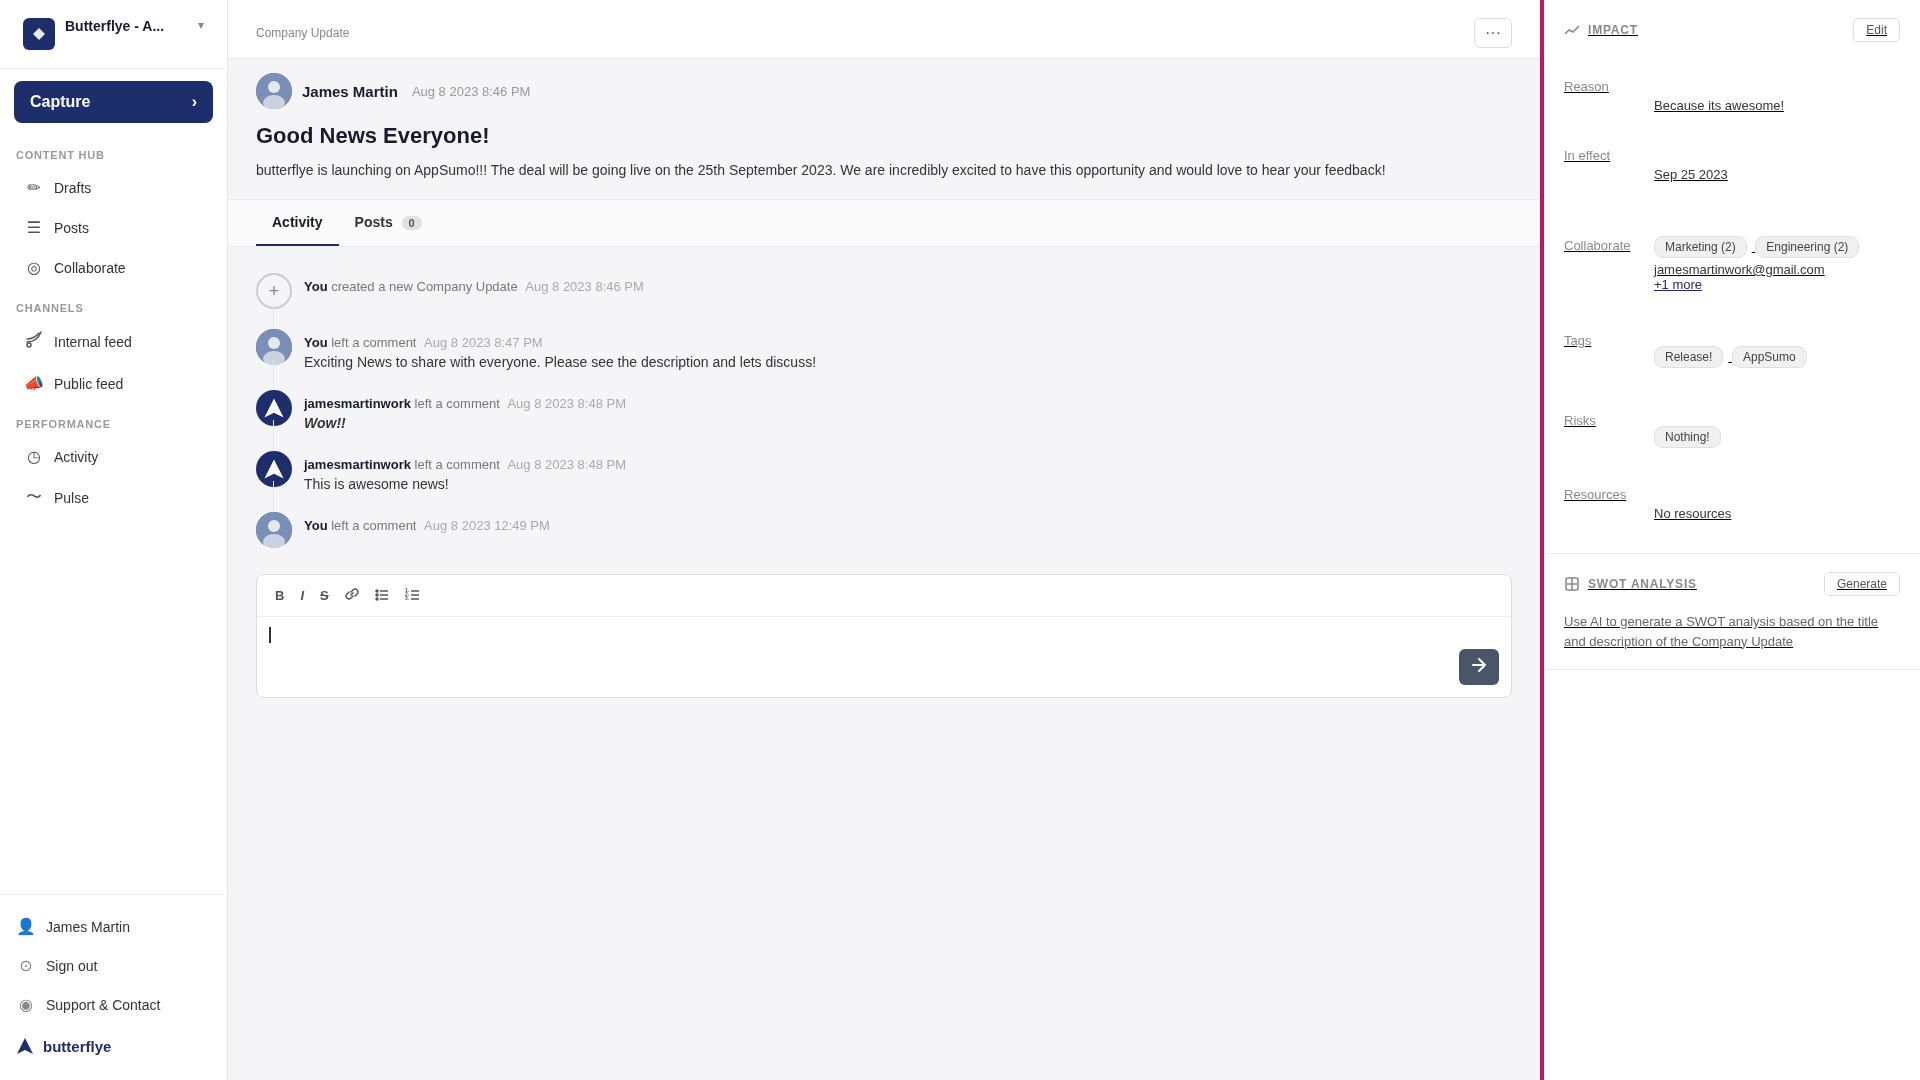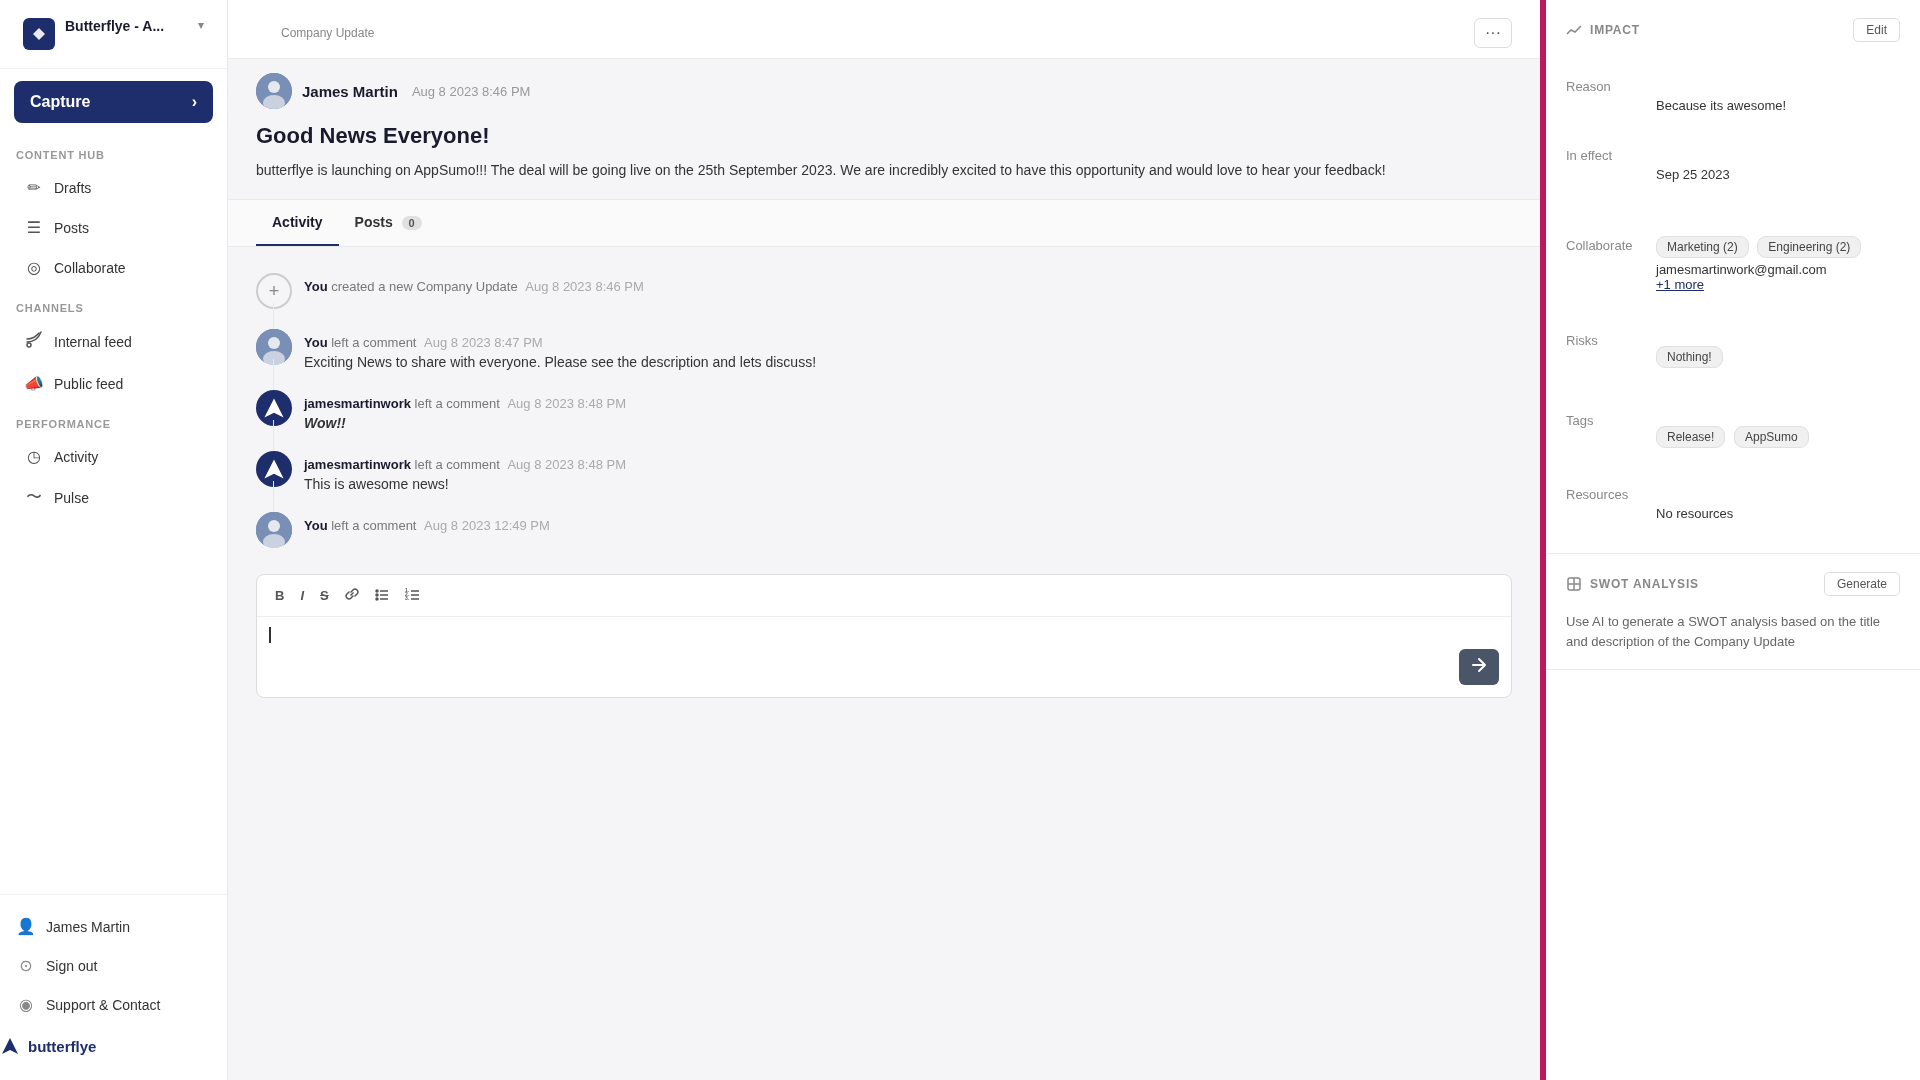--- a/index.html
+++ b/index.html
@@ -91,21 +91,21 @@
       padding: 10px 16px;
       font-size: 14px;
       color: #333;
       cursor: pointer;
     }
     .footer-item .icon { font-size: 16px; color: #888; width: 20px; text-align: center; }
     .butterflye-brand {
       display: flex;
       align-items: center;
       gap: 8px;
-      padding: 12px 0;
+      padding: 12px 15px;
       color: #1e2d6b;
       font-weight: 700;
       font-size: 15px;
     }
 
     
     .main {
       flex: 1;
       display: flex;
       flex-direction: column;
@@ -129,21 +129,20 @@
       align-items: center;
       justify-content: space-between;
       padding: 18px 28px 10px;
       border-bottom: 1px solid #ebebeb;
       background: #fff;
     }
     .post-type-label {
       font-size: 12px;
       color: #888;
       font-weight: 500;
-      margin-left: 25px;
     }
     .more-btn {
       background: none;
       border: 1px solid #ddd;
       border-radius: 6px;
       padding: 6px 10px;
       cursor: pointer;
       color: #555;
       font-size: 16px;
       line-height: 1;
@@ -345,23 +344,24 @@
       color: white;
       cursor: pointer;
       font-size: 16px;
     }
     .comment-input-wrapper { position: relative; }
 
     
     .impact-panel {
       width: 380px;
       min-width: 380px;
-      border-left: 6px solid #be185d;
+      border-left: 4px solid #be185d;
       background: #fff;
       overflow-y: auto;
+      text-decoration: underline;
     }
     .impact-section {
       padding: 18px 20px;
       border-bottom: 1px solid #ebebeb;
     }
     .impact-header {
       display: flex;
       align-items: center;
       justify-content: space-between;
       margin-bottom: 16px;
@@ -715,31 +715,31 @@
             <span class="tag-chip">Marketing (2)</span>
             <span class="tag-chip">Engineering (2)</span>
             <br>
             <span style="font-size:13px;color:#333;">jamesmartinwork@gmail.com</span>
             <br>
             <span class="more-link">+1 more</span>
           </div>
         </div>
 
         <div class="impact-row">
-          <span class="impact-label">Risks</span>
-          <div class="impact-value">
-            <span class="tag-chip">Nothing!</span>
-          </div>
-        </div>
-
-        <div class="impact-row">
           <span class="impact-label">Tags</span>
           <div class="impact-value">
             <span class="tag-chip">Release!</span>
             <span class="tag-chip">AppSumo</span>
+          </div>
+        </div>
+
+        <div class="impact-row">
+          <span class="impact-label">Risks</span>
+          <div class="impact-value">
+            <span class="tag-chip">Nothing!</span>
           </div>
         </div>
 
         <div class="impact-row">
           <span class="impact-label">Resources</span>
           <span class="impact-value">No resources</span>
         </div>
       </div>
 
       <div class="impact-section">

